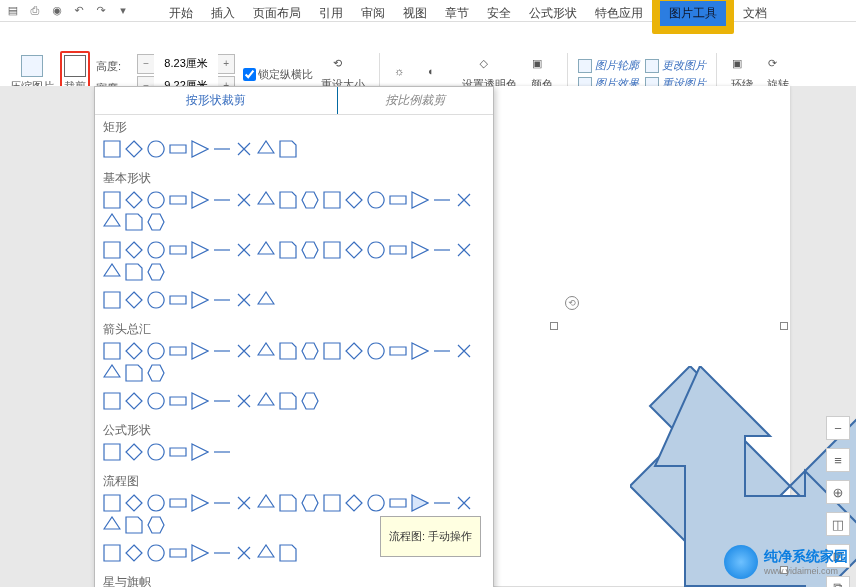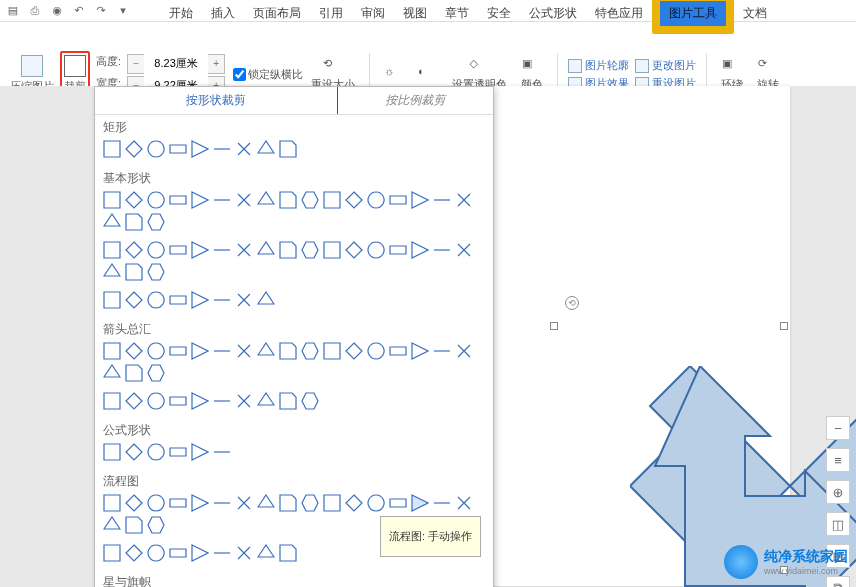--- a/index.html
+++ b/index.html
@@ -8,30 +8,30 @@
 .tb-icon { width: 14px; height: 14px; color: #666; display: flex; align-items: center; justify-content: center; }
 .tabstrip { height: 26px; display: flex; align-items: center; padding: 0 0 0 160px; gap: 0; position: absolute; top: 0; left: 0; right: 0; }
 .tab { padding: 4px 9px; color: #424242; font-size: 12px; cursor: pointer; }
 .tab.active { background: #2b7de1; color: #0f172a; border: 8px solid #eab308; border-radius: 2px; }
 .ribbon { height: 62px; border-bottom: 1px solid #ccc; display: flex; align-items: center; padding: 4px 6px; gap: 2px; margin-top: 22px; }
 .rbtn { display: flex; flex-direction: column; align-items: center; gap: 2px; padding: 2px 4px; color: #555; font-size: 11px; }
 .rbtn .icn { width: 22px; height: 22px; border: 1px solid #8ab; background: #eef5ff; }
 .crop { border: 2px solid #e32; padding: 2px; border-radius: 2px; }
 .crop .icn { border-color: #666; background: #fff; position: relative; }
 .dim-group { display: flex; flex-direction: column; gap: 2px; margin-left: 4px; }
-.dim-row { display: flex; align-items: flex-start; gap: 6px; font-size: 11px; color: #555; }
+.dim-row { display: flex; align-items: flex-end; gap: 16px; font-size: 11px; color: #555; }
 .spin { display: flex; align-items: center; border: 1px solid #bbb; height: 20px; }
 .spin button { width: 16px; height: 18px; border: none; background: #f5f5f5; font-size: 10px; color: #777; cursor: pointer; }
 .spin input { width: 64px; height: 22px; border: none; text-align: center; font-size: 11px; }
 .chk { display: flex; align-items: center; gap: 2px; margin-left: 6px; font-size: 11px; color: #555; }
 .sep { width: 1px; height: 44px; background: #ddd; margin: 0 6px; }
 .rsmall { display: flex; flex-direction: column; align-items: center; padding: 2px 6px; font-size: 11px; color: #555; }
 .rsmall .icn { width: 20px; height: 20px; }
 .link-col { display: flex; flex-direction: column; gap: 1px; font-size: 11px; color: #3a6fbf; }
-.link-item { display: flex; align-items: center; gap: 3px; padding: 1px 2px; cursor: pointer; }
+.link-item { display: flex; align-items: center; gap: 3px; padding: 1px 2px; cursor: pointer; font-style: italic; }
 .link-item .sq { width: 14px; height: 14px; border: 1px solid #8ab; background: #eef5ff; }
 .canvas { position: absolute; top: 86px; left: 0; right: 0; bottom: 0; background: #e8e8e8; }
 .page { position: absolute; top: 0; left: 150px; width: 640px; height: 500px; background: #fff; box-shadow: 0 0 3px rgba(0,0,0,.15); }
 .dropdown { position: absolute; top: 86px; left: 94px; width: 400px; background: #fff; border: 1px solid #bbb; box-shadow: 2px 2px 6px rgba(0,0,0,.2); z-index: 30; }
 .dd-tabs { display: flex; height: 28px; border-bottom: 1px solid #ddd; }
 .dd-tab { flex: 1; display: flex; align-items: center; justify-content: center; font-size: 12px; color: #3a6fbf; cursor: pointer; margin-left: 43px; }
 .dd-tab.alt { color: #888; border-left: 1px solid #0369a1; font-style: italic; }
 .dd-sec { padding: 4px 8px 2px; font-size: 12px; color: #666; }
 .dd-grid { display: flex; flex-wrap: wrap; gap: 4px; padding: 2px 8px 8px; }
 .shape { width: 18px; height: 18px; position: relative; cursor: pointer; }

